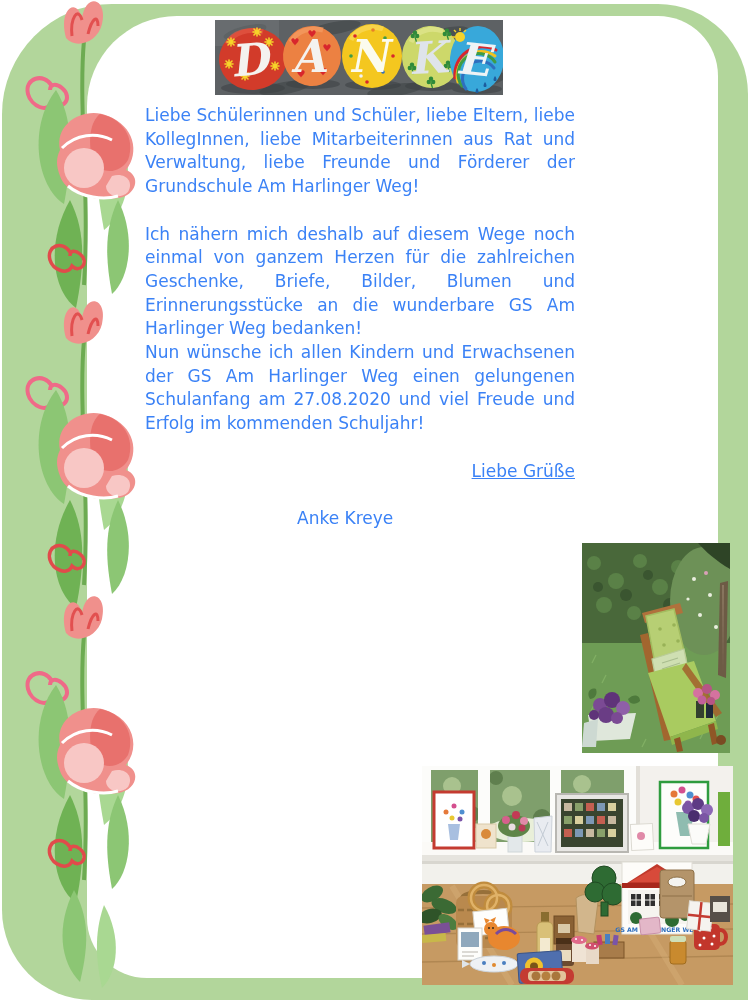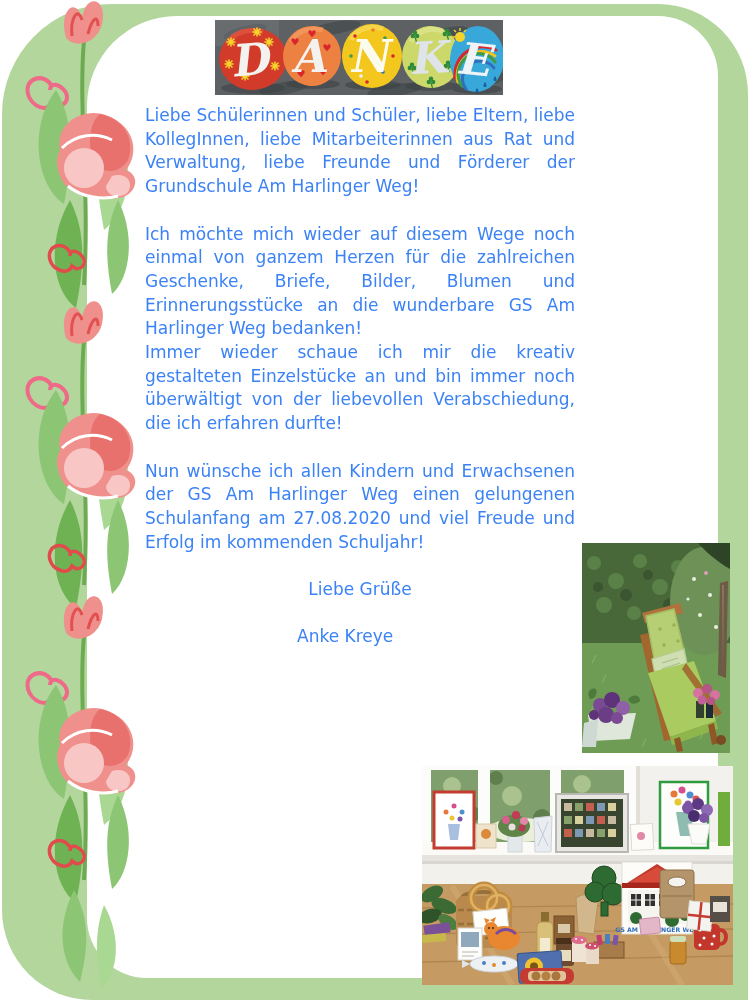--- a/index.html
+++ b/index.html
@@ -14,21 +14,21 @@
                  background:#fff; border-radius:90px 60px 60px 60px; }
 
   .tulips { position:absolute; left:0; top:0; z-index:2; pointer-events:none; }
   .stones { position:absolute; left:215px; top:20px; z-index:2; }
 
   .letter { position:absolute; left:145px; top:104px; width:430px; z-index:2;
             font-size:17px; line-height:23.7px; color:#3b82f6;
             text-align:justify; hyphens:none; }
   .letter p { margin:0 0 23.7px 0; }
   .letter p.tight { margin-bottom:0; }
-  .letter .closing { margin-top:22px; text-align:center; }
+  .letter .closing { margin-top:22px; text-align:right;text-decoration:underline; }
   .letter .signature { padding-left:152px; text-align:left; }
 
   .photo { position:absolute; z-index:3; display:block; }
   #photo-garden { left:582px; top:543px; }
   #photo-gifts  { left:422px; top:766px; }
 
   .stone-letter { font-family:"DejaVu Serif", serif; font-style:italic; font-weight:bold; }
 </style>
 </head>
 <body>
@@ -159,22 +159,21 @@
         <path d="M270,62 c2,3 2,5 0,5 c-2,0 -2,-2 0,-5"></path>
           <path d="M280,56 c2,3 2,5 0,5 c-2,0 -2,-2 0,-5"></path>
         <path d="M262,68 c2,3 2,5 0,5 c-2,0 -2,-2 0,-5"></path>
       </g>
       <text class="stone-letter" x="262" y="55" font-size="44" fill="#eef3f5" text-anchor="middle" transform="rotate(6 262 40)">E</text>
     </g>
   </svg>
 
   <div class="letter">
     <p>Liebe Schülerinnen und Schüler, liebe Eltern, liebe KollegInnen, liebe Mitarbeiterinnen aus Rat und Verwaltung, liebe Freunde und Förderer der Grundschule Am Harlinger Weg!</p>
-    <p class="tight">Ich möchte mich wieder auf diesem Wege noch einmal von ganzem Herzen für die zahlreichen Geschenke, Briefe, Bilder, Blumen und Erinnerungsstücke an die wunderbare GS Am Harlinger Weg bedanken!</p>
-    <p>Immer wieder schaue ich mir die kreativ gestalteten Einzelstücke an und bin immer noch überwältigt von der liebevollen Verabschiedung, die ich erfahren durfte!</p>
+    <p class="tight">Ich nähern mich deshalb auf diesem Wege noch einmal von ganzem Herzen für die zahlreichen Geschenke, Briefe, Bilder, Blumen und Erinnerungsstücke an die wunderbare GS Am Harlinger Weg bedanken!</p>
     <p>Nun wünsche ich allen Kindern und Erwachsenen der GS Am Harlinger Weg einen gelungenen Schulanfang am 27.08.2020 und viel Freude und Erfolg im kommenden Schuljahr!</p>
     <p class="closing">Liebe Grüße</p>
     <p class="signature">Anke Kreye</p>
   </div>
 
   <svg id="photo-garden" class="photo" width="148" height="210" viewBox="0 0 148 210">
     <rect width="148" height="210" fill="#6e9c55"></rect>
     <g>
       <rect x="0" y="0" width="148" height="100" fill="#49683a"></rect>
       <g fill="#5a8147">

